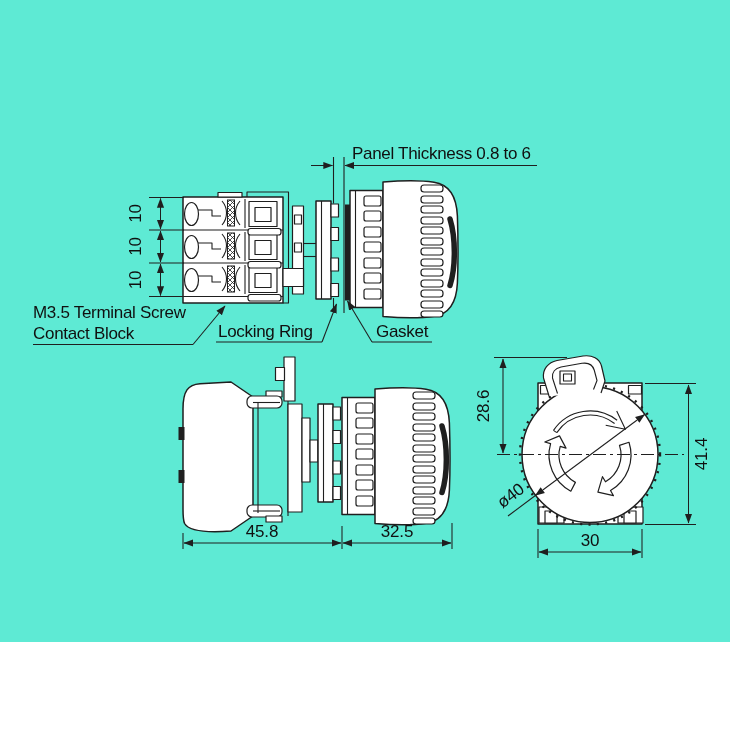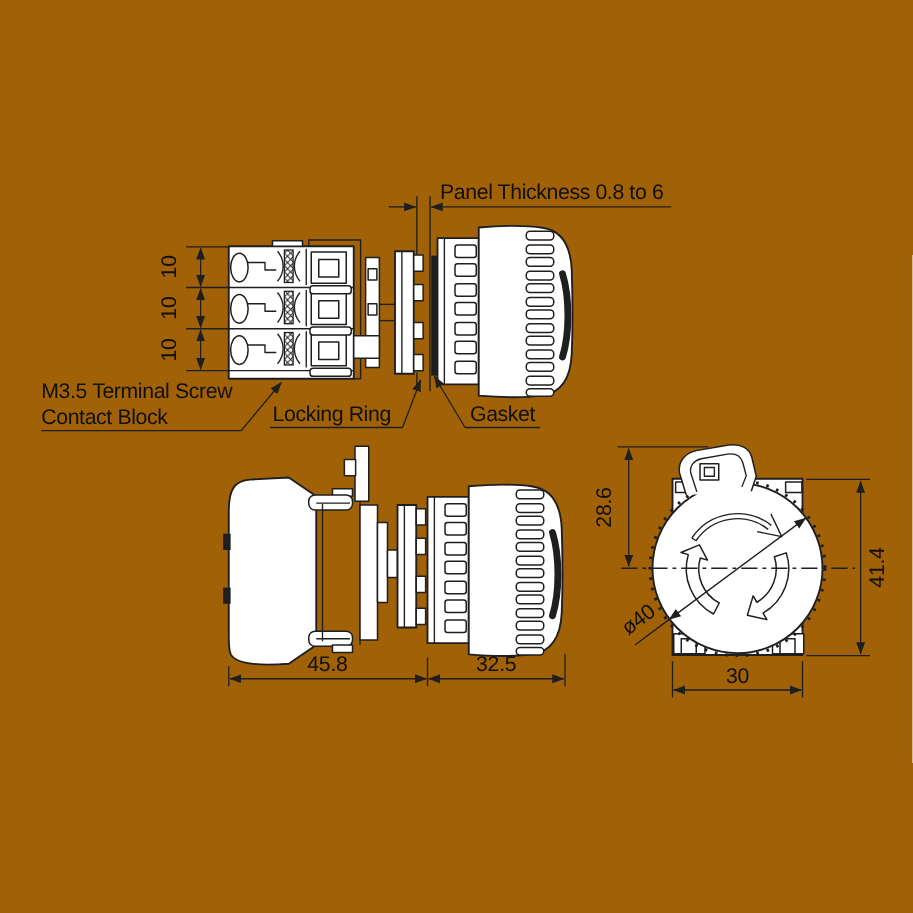--- a/index.html
+++ b/index.html
@@ -1,16 +1,16 @@
 <!DOCTYPE html>
 <html><head>
 <meta charset="utf-8">
 <style>
   html,body{margin:0;padding:0;background:#fff;}
-  .canvas{position:relative;width:730px;height:730px;background:#a16207;overflow:hidden;text-align:right;}
+  .canvas{position:relative;width:730px;height:642px;background:#5eead4;overflow:hidden;text-align:right;}
   svg{display:block;}
   .ln2{fill:none;stroke:#1f1f1f;stroke-width:1.1;stroke-linejoin:round;}
   .wln{fill:#ffffff;stroke:#1f1f1f;stroke-width:1.5;stroke-linejoin:round;}
   .wln2{fill:#ffffff;stroke:#1f1f1f;stroke-width:1.2;stroke-linejoin:round;}
   .dk{fill:#1f1f1f;stroke:none;}
   .dim{fill:none;stroke:#1f1f1f;stroke-width:1.05;}
   .cl{fill:none;stroke:#1f1f1f;stroke-width:1.2;stroke-dasharray:13 4 3 4;}
   .knurl{fill:none;stroke:#1f1f1f;stroke-width:2.4;stroke-dasharray:2.1 6.3;}
   .t{font-family:"Liberation Sans",sans-serif;font-size:17px;fill:#101010;letter-spacing:-0.3px;}
   .td{font-family:"Liberation Sans",sans-serif;font-size:17px;fill:#101010;letter-spacing:-0.2px;}

